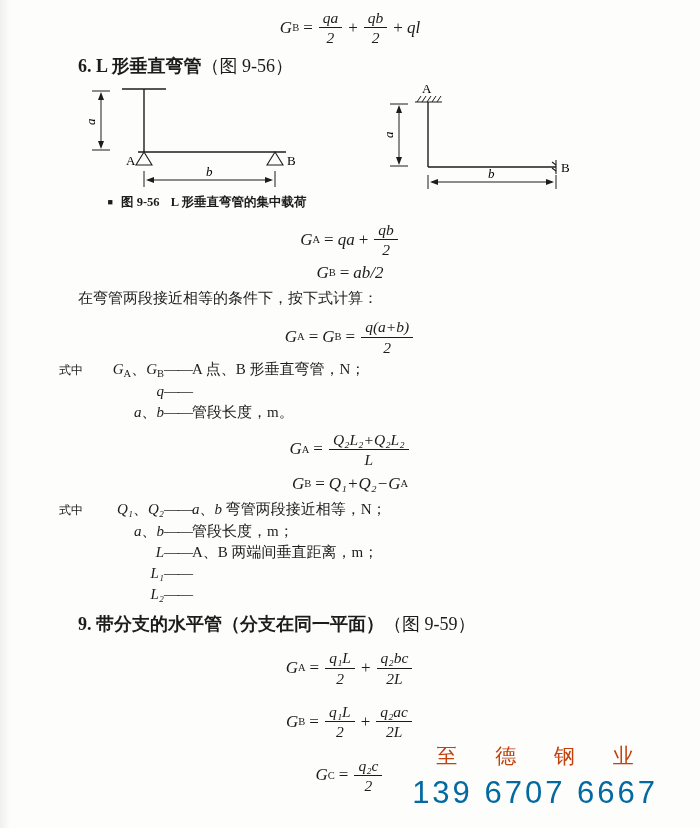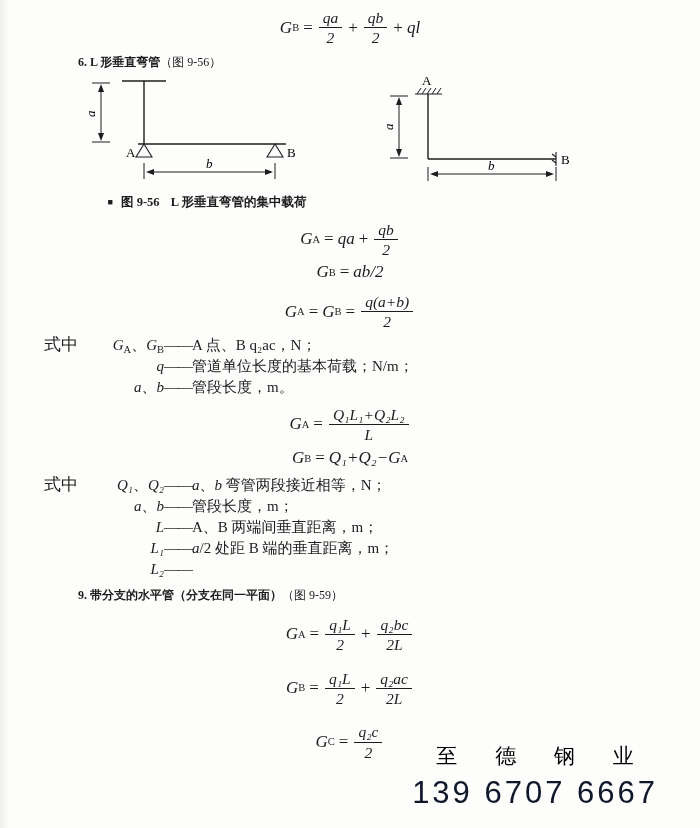--- a/index.html
+++ b/index.html
@@ -5,47 +5,47 @@
   html,body{margin:0;padding:0;}
   .page{
     position:relative; width:700px; height:828px; overflow:hidden;
     background:#fdfdfc; color:#1c1c1c;
     font-family:"Liberation Serif","DejaVu Serif",serif;
     font-size:14.5px; line-height:1.45;
   }
   .edge-shade{position:absolute;left:0;top:0;width:10px;height:100%;
     background:linear-gradient(to right, rgba(120,120,110,0.10), rgba(0,0,0,0));}
   
-  .hsec{margin:7px 0 1px 78px; font-weight:bold; font-size:12px; line-height:1.4;}
+  .hsec{margin:7px 0 1px 78px; font-weight:bold; font-size:18px; line-height:1.4;}
   .hsec .ref{font-weight:normal;}
   .para{margin:3px 0 1px 78px; font-size:15px;}
   
   .formula{display:flex; justify-content:center; align-items:center;
     font-size:17px; font-style:italic; margin:8px 0 2px;}
   .formula .mi{font-style:italic;}
   .formula .mo{font-style:normal; margin:0 4px;}
   sub.msub{font-size:10.5px; font-style:normal; vertical-align:-3px; line-height:0;}
   .frac{display:inline-block; vertical-align:-0.55em; text-align:center;
     line-height:1.12; margin:0 2px; font-size:15.5px;}
   .frac .num{display:block; border-bottom:1.3px solid #1c1c1c; padding:0 4px 1px;}
   .frac .den{display:block; padding-top:1px;}
   .f-big{margin:12px 0 4px;}
   .f-gap{margin-top:16px;}
   
   .figures{display:flex; margin:2px 0 0 82px; gap:44px;}
   .figure{display:flex; flex-direction:column; align-items:center;}
-  .figcap{font-size:12.5px; font-weight:bold; margin-top:10px; white-space:nowrap;}
+  .figcap{font-size:12.5px; font-weight:bold; margin-top:2px; white-space:nowrap;}
   .figcap .sq{font-size:9px; vertical-align:1px; margin-right:5px;}
   .figcap .flabel{margin-right:8px;}
   svg text{font-family:"Liberation Serif","DejaVu Serif",serif; font-size:13px;}
   svg .var{font-style:italic;}
   
   .defs{margin:3px 0 0 44px; font-size:15px;}
   .def-row{display:flex; align-items:baseline; line-height:21px;}
-  .def-lead{width:54px; font-size:17px;}
+  .def-lead{width:54px; font-size:12px;text-align:center;}
   .def-term{display:inline-block; text-align:right; font-style:italic; white-space:nowrap;}
   .def-term .mt{font-style:normal;}
   .defs-7 .def-term{width:66px;}
   .defs-8 .def-term{width:66px;}
   .def-dash{font-style:normal; letter-spacing:-1px; white-space:nowrap;}
   .def-desc{font-style:normal; white-space:nowrap;}
   .def-desc .mi{font-style:italic;}
   .def-desc .mt{font-style:normal;}
   
   .watermark{position:absolute; right:42px; bottom:12px; text-align:center;
@@ -54,22 +54,22 @@
   .watermark .w2{font-size:31px; letter-spacing:3px; white-space:nowrap;}
   .content{position:relative; z-index:1;}
 </style>
 </head>
 <body>
 
 <div class="page">
   <div class="edge-shade"></div>
 
   <div class="watermark">
-    <div class="w1" style="color: #000000;">至 德 钢 业</div>
-    <div class="w2" style="color: #0f172a;">139 6707 6667</div>
+    <div class="w1" style="color: #c2410c;">至 德 钢 业</div>
+    <div class="w2" style="color: #0369a1;">139 6707 6667</div>
   </div>
 
   <div class="content">
 
     <div class="formula" style="margin-top:9px;">
         <span class="mi">G</span>
         <sub class="msub">B</sub>
         <span class="mo">=</span>
         <span class="frac">
           <span class="num">qa</span>
@@ -188,62 +188,62 @@
           <span class="den">2</span>
         </span>
       </div>
     <div class="formula" style="margin-top:2px;">
         <span class="mi">G</span>
         <sub class="msub">B</sub>
         <span class="mo">=</span>
         <span class="mi">ab/2</span>
       </div>
 
+    <div class="para">在弯管两段接近相等的条件下，按下式计算：</div>
 
     <div class="formula">
         <span class="mi">G</span>
         <sub class="msub">A</sub>
         <span class="mo">=</span>
         <span class="mi">G</span>
         <sub class="msub">B</sub>
         <span class="mo">=</span>
         <span class="frac">
           <span class="num">q(a+b)</span>
           <span class="den">2</span>
         </span>
       </div>
 
     <div class="defs defs-7">
         <div class="def-row">
           <span class="def-lead">式中</span>
           <span class="def-term"><span class="mi">G</span><sub class="msub">A</sub><span class="mt">、</span><span class="mi">G</span><sub class="msub">B</sub></span>
           <span class="def-dash">——</span>
-          <span class="def-desc"><span class="mt">A 点、B q₂ac，N；</span></span>
+          <span class="def-desc"><span class="mt">A 点、B 形垂直弯管，N；</span></span>
         </div>
         <div class="def-row">
           <span class="def-lead"></span>
           <span class="def-term"><span class="mi">q</span></span>
           <span class="def-dash">——</span>
-          <span class="def-desc"><span class="mt">管道单位长度的基本荷载；N/m；</span></span>
         </div>
         <div class="def-row">
           <span class="def-lead"></span>
           <span class="def-term"><span class="mi">a</span><span class="mt">、</span><span class="mi">b</span></span>
           <span class="def-dash">——</span>
           <span class="def-desc"><span class="mt">管段长度，m。</span></span>
         </div>
       </div>
 
 
     <div class="formula">
         <span class="mi">G</span>
         <sub class="msub">A</sub>
         <span class="mo">=</span>
         <span class="frac">
-          <span class="num">Q₁L₁+Q₂L₂</span>
+          <span class="num">Q₂L₂+Q₂L₂</span>
           <span class="den">L</span>
         </span>
       </div>
     <div class="formula" style="margin-top:3px;">
         <span class="mi">G</span>
         <sub class="msub">B</sub>
         <span class="mo">=</span>
         <span class="mi">Q₁+Q₂−</span>
         <span class="mi">G</span>
         <sub class="msub">A</sub>
@@ -265,21 +265,20 @@
         <div class="def-row">
           <span class="def-lead"></span>
           <span class="def-term"><span class="mi">L</span></span>
           <span class="def-dash">——</span>
           <span class="def-desc"><span class="mt">A、B 两端间垂直距离，m；</span></span>
         </div>
         <div class="def-row">
           <span class="def-lead"></span>
           <span class="def-term"><span class="mi">L₁</span></span>
           <span class="def-dash">——</span>
-          <span class="def-desc"><span class="mi">a</span><span class="mt">/2 处距 B 端的垂直距离，m；</span></span>
         </div>
         <div class="def-row">
           <span class="def-lead"></span>
           <span class="def-term"><span class="mi">L₂</span></span>
           <span class="def-dash">——</span>
         </div>
       </div>
 
     <div class="hsec">
       <span>9.</span>

